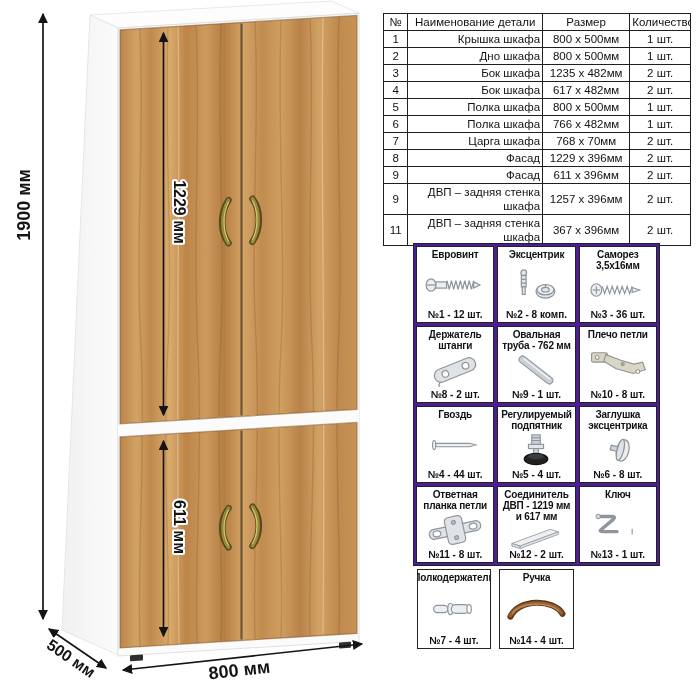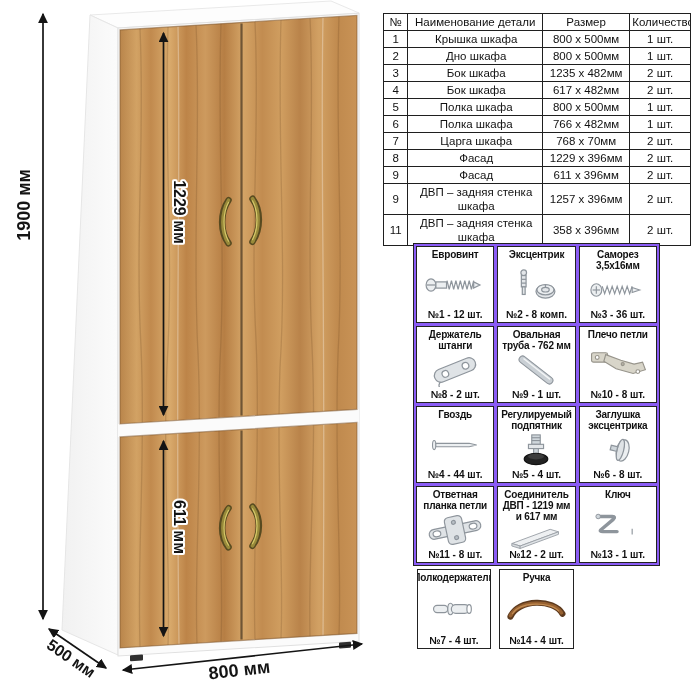--- a/index.html
+++ b/index.html
@@ -4,27 +4,27 @@
 <style>
   html,body{margin:0;padding:0;background:#ffffff;}
   .canvas{position:relative;width:700px;height:700px;background:#ffffff;overflow:hidden;
           font-family:"Liberation Sans",sans-serif;color:#111;}
   
   table.parts{position:absolute;left:383px;top:13px;width:308px;border-collapse:collapse;
               font-size:11.5px;line-height:1.22;table-layout:fixed;background:#fff;}
   table.parts th,table.parts td{border:1.2px solid #1f1f1f;padding:1px 2px;text-align:center;
               font-weight:normal;vertical-align:middle;overflow:hidden;}
   table.parts .c-num{width:24px;}
-  table.parts .c-name{width:133px;text-align:center;padding-left:4px;}
+  table.parts .c-name{width:133px;text-align:right;padding-left:4px;}
   table.parts .c-size{width:86px;}
   table.parts .c-qty{width:60px;}
   
   .hw-wrap{position:absolute;left:413px;top:243px;width:247px;}
   .hw-outer{border:1.6px solid #222;padding:2px;display:grid;
-            grid-template-columns:repeat(3,1fr);gap:3px;background:#8b5cf6;}
+            grid-template-columns:repeat(3,1fr);gap:3px;background:#4c1d95;}
   .hw-row5{margin:3px 3.6px 0 3.6px;display:grid;grid-template-columns:repeat(3,1fr);gap:8px;}
   .hw-cell{border:1.2px solid #222;height:75px;background:#fff;display:flex;
            flex-direction:column;align-items:center;text-align:center;overflow:hidden;}
   .hw-row5 .hw-cell{height:78px;}
   .hw-title{font-weight:bold;font-size:10px;line-height:1.12;padding:2px 1px 0 1px;letter-spacing:-0.2px;}
   .hw-icon{flex:1;display:flex;align-items:center;justify-content:center;width:100%;min-height:0;}
   .hw-count{font-weight:bold;font-size:10px;padding-bottom:2px;white-space:nowrap;}
   .hw-empty{border:none;}
   
   svg.wardrobe{position:absolute;left:0;top:0;}
@@ -205,21 +205,21 @@
         </tr>
       <tr>
           <td>9</td>
           <td class="c-name">ДВП – задняя стенка шкафа</td>
           <td>1257 х 396мм</td>
           <td>2 шт.</td>
         </tr>
       <tr>
           <td>11</td>
           <td class="c-name">ДВП – задняя стенка шкафа</td>
-          <td>358 х 396мм</td>
+          <td>367 х 396мм</td>
           <td>2 шт.</td>
         </tr>
     </tbody>
   </table>
 
   <div class="hw-wrap">
     <div class="hw-outer">
 
       <div class="hw-cell">
         <div class="hw-title">Евровинт</div>

